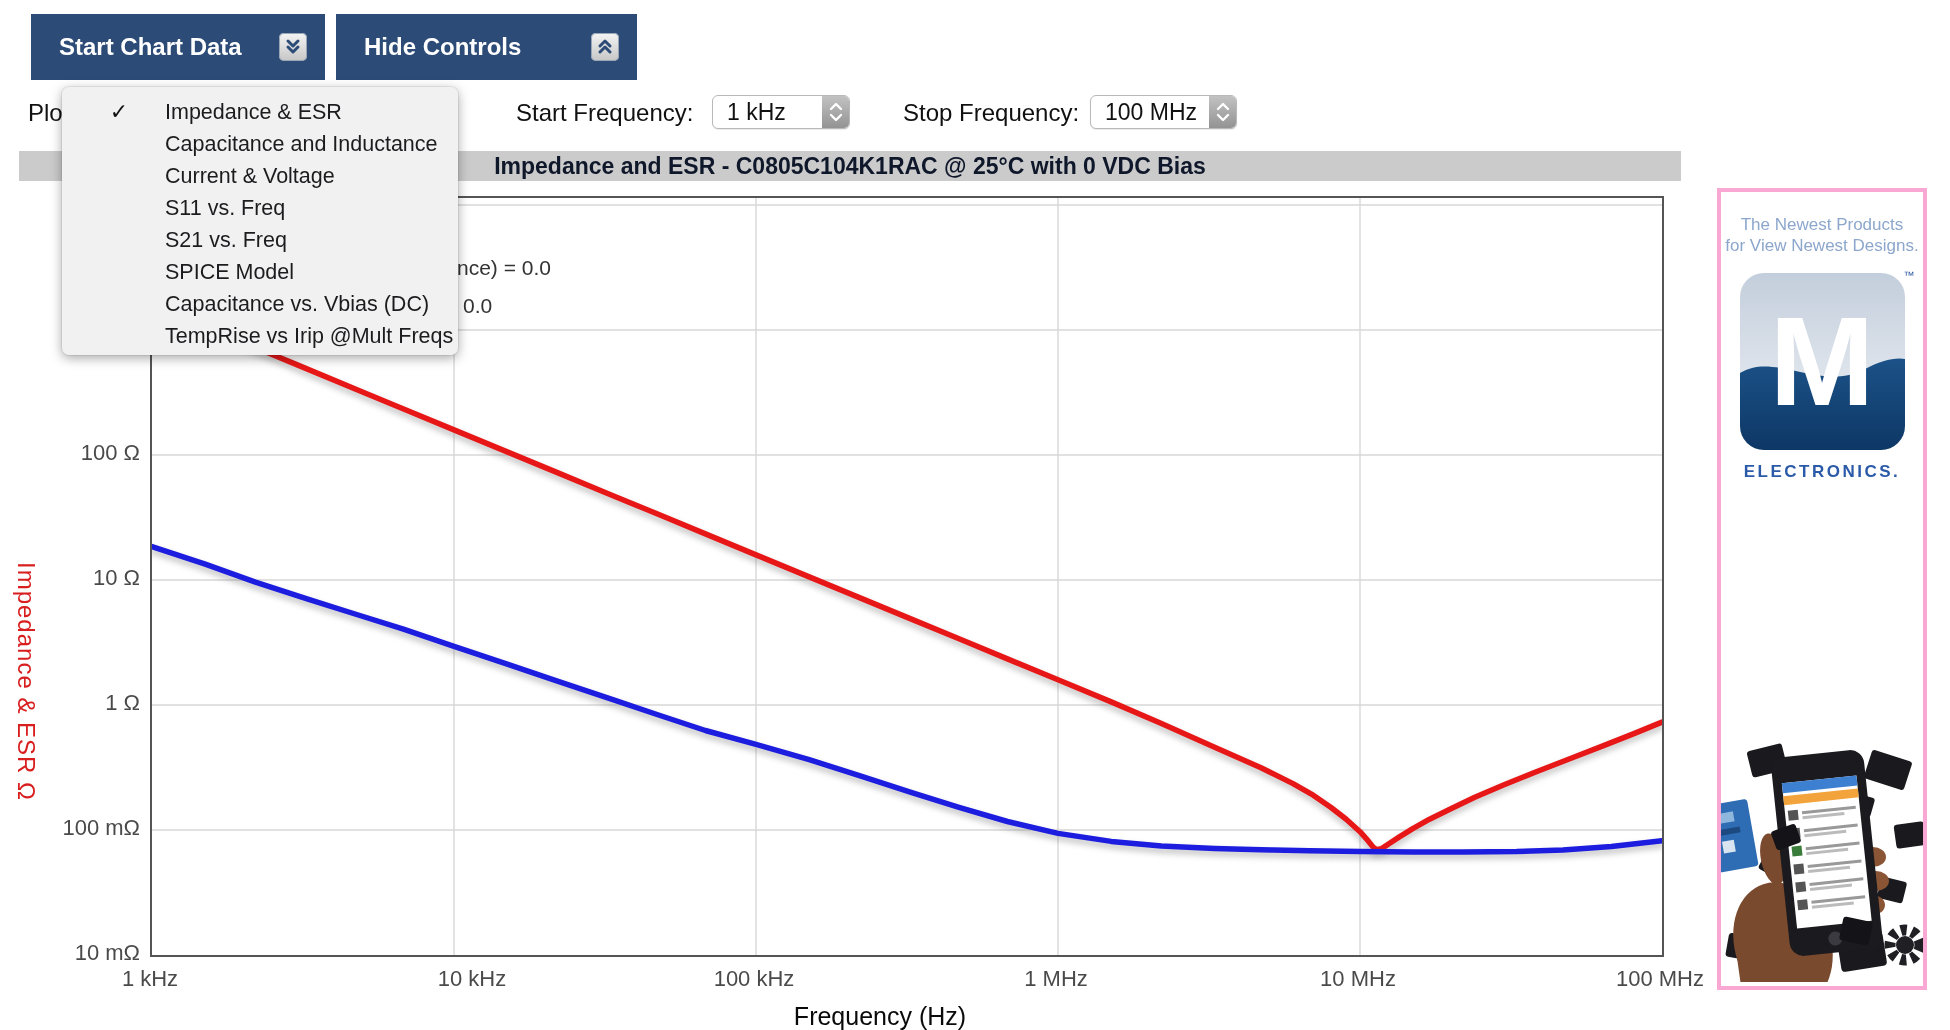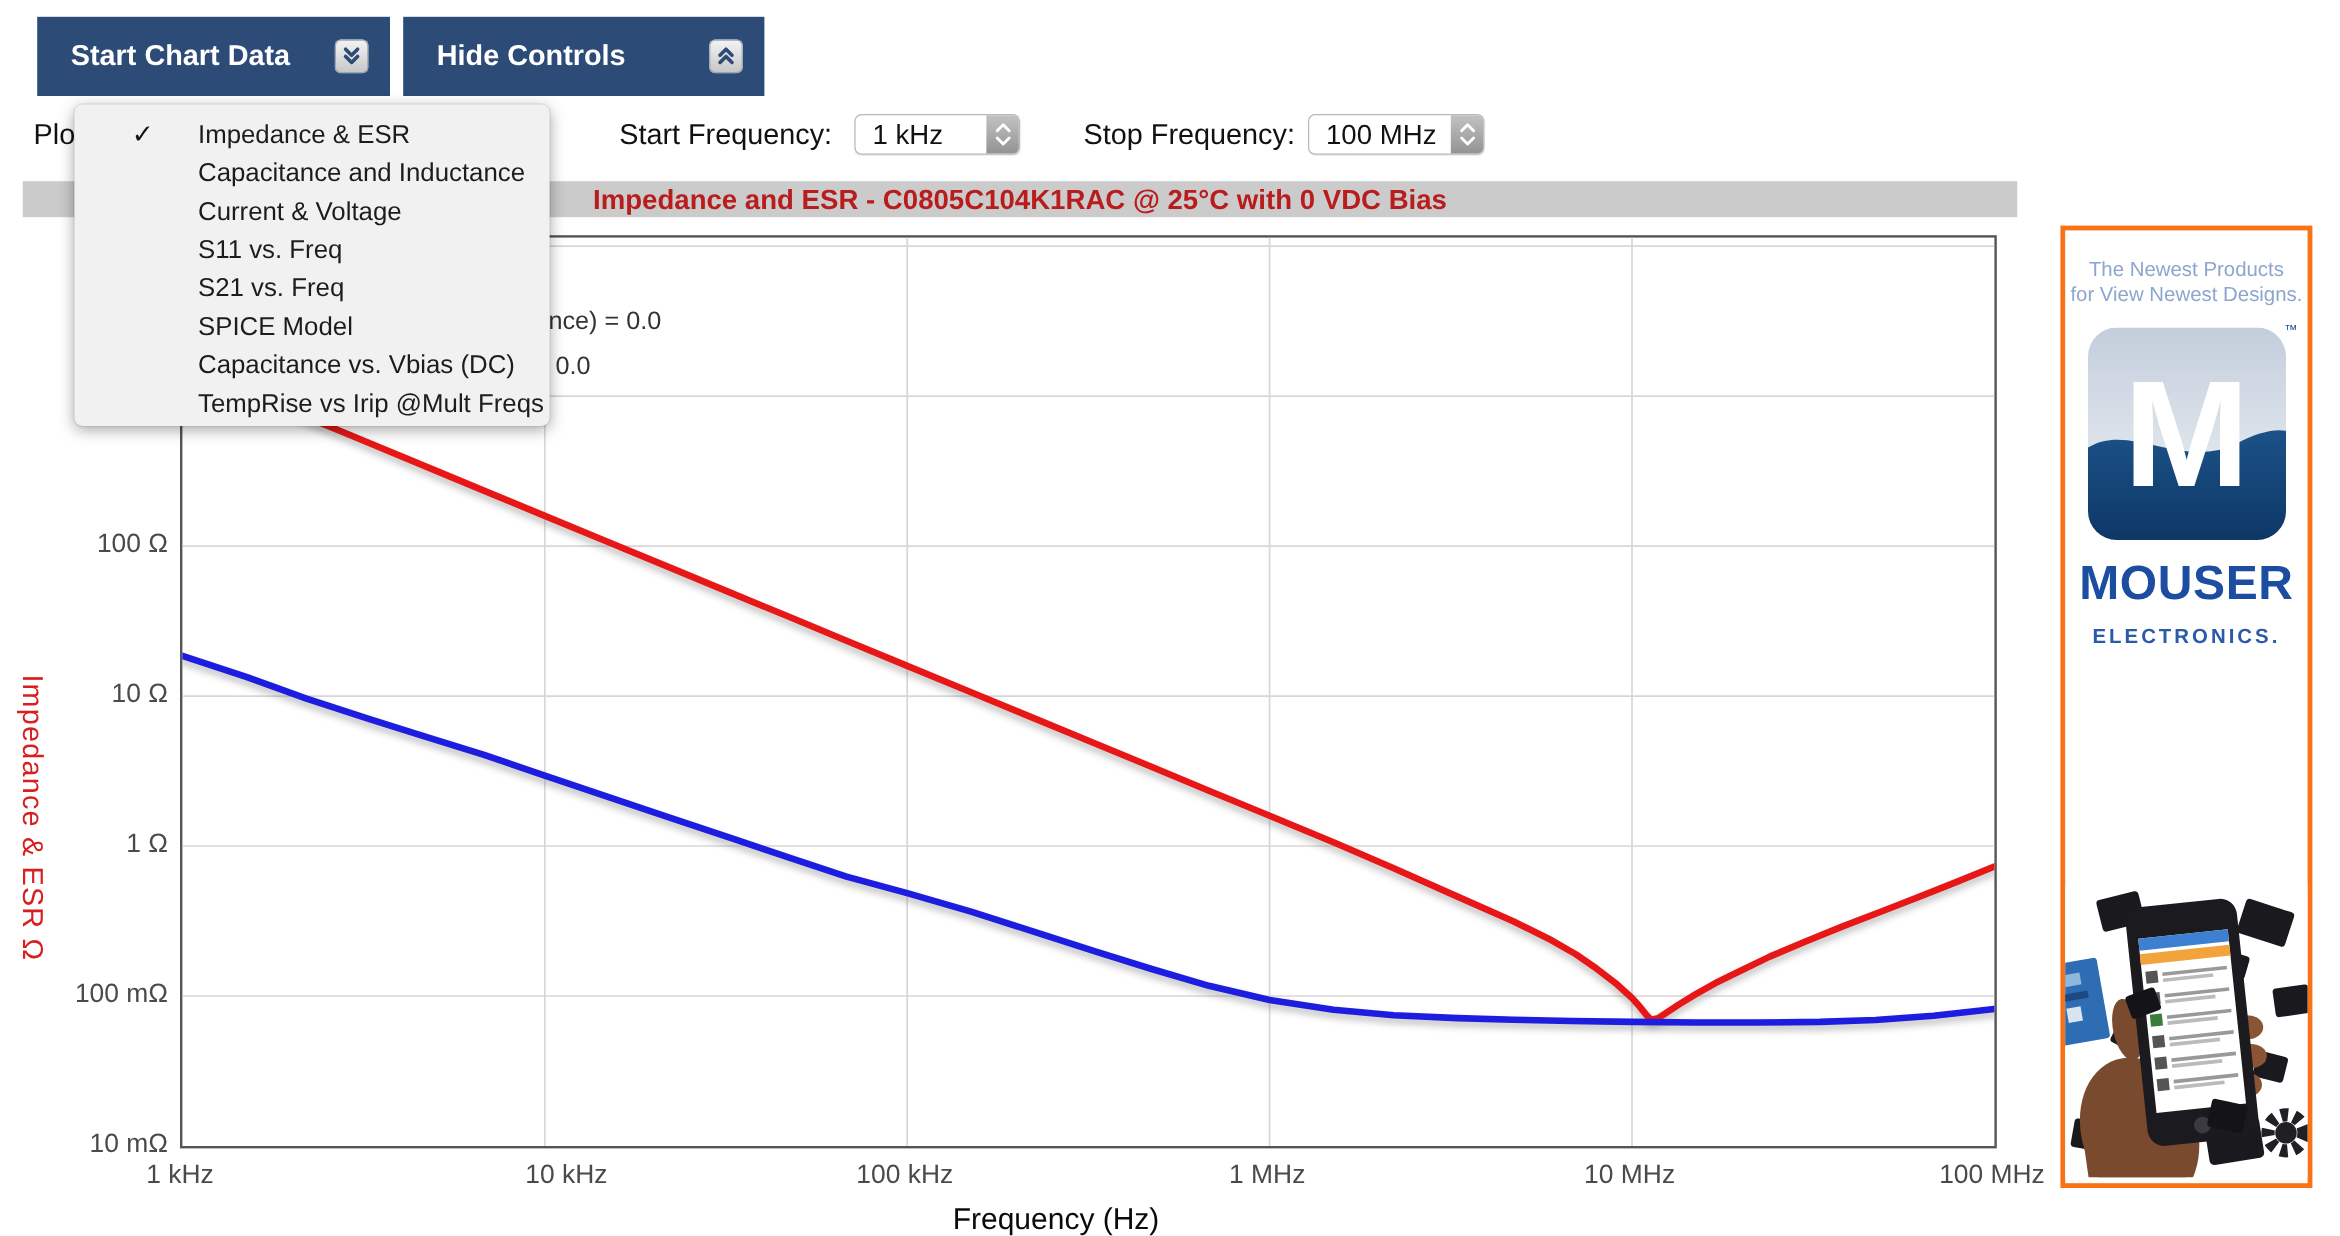--- a/index.html
+++ b/index.html
@@ -20,21 +20,21 @@
   .selectbox{position:absolute;top:95px;height:34px;background:#fff;border:1px solid #b9b9b9;
     border-radius:6px;box-sizing:border-box;font-size:23px;color:#111;line-height:32px;
     padding-left:14px;cursor:pointer;box-shadow:0 1px 1px rgba(0,0,0,0.08);}
   .selectbox .stepper{position:absolute;right:0;top:0;width:27px;height:32px;
     border-radius:0 5px 5px 0;background:linear-gradient(#c2c2c2,#939393);
     display:flex;flex-direction:column;align-items:center;justify-content:center;gap:2px;}
   .stepper svg{display:block;}
 
   
   #title-bar{position:absolute;left:19px;top:151px;width:1662px;height:30px;background:#cbcbcb;
-    text-align:center;font-size:23px;font-weight:bold;color:#b91c1c;line-height:30px;z-index:2;}
+    text-align:center;font-size:23px;font-weight:bold;color:#0f172a;line-height:30px;z-index:2;}
 
   
   #plotbox{position:absolute;left:150px;top:196px;width:1510px;height:757px;
     border:2px solid #555;box-sizing:content-box;background:#fff;z-index:1;}
   #chart-svg{position:absolute;left:0;top:0;}
   .ytick{position:absolute;left:0;width:140px;text-align:right;font-size:22px;color:#4a4a4a;
     line-height:26px;z-index:2;}
   .xtick{position:absolute;top:966px;transform:translateX(-50%);font-size:22px;color:#4a4a4a;z-index:2;}
   #xaxis-title{position:absolute;left:880px;top:1002px;transform:translateX(-50%);
     font-size:25px;color:#0a0a0a;}
@@ -46,21 +46,21 @@
   #dropdown{position:absolute;left:62px;top:87px;width:396px;height:268px;background:#f1f1f2;
     border-radius:7px;box-shadow:0 3px 12px rgba(0,0,0,0.35),0 0 0 1px rgba(0,0,0,0.06);
     z-index:50;padding-top:9px;box-sizing:border-box;}
   .dd-item{position:relative;height:32px;line-height:32px;font-size:21.5px;color:#1c1c1e;
     padding-left:103px;cursor:pointer;white-space:nowrap;}
   .dd-item .check{position:absolute;left:22px;top:0;width:70px;text-align:center;
     font-size:22px;color:#111;}
 
   
   #ad{position:absolute;left:1717px;top:188px;width:210px;height:802px;box-sizing:border-box;
-    border:4px solid #f97316;background:#fff;z-index:10;cursor:pointer;text-align:center;}
+    border:4px solid #f9a8d4;background:#fff;z-index:10;cursor:pointer;text-align:center;}
   #ad-tagline{margin-top:22px;font-size:17px;line-height:1.25;color:#8ca6cc;}
   #ad-logo{position:relative;width:165px;height:177px;margin:16px auto 0;}
   #ad-logo svg{display:block;}
   #ad-tm{position:absolute;right:-10px;top:-4px;font-size:11px;color:#1b4a9b;}
   #ad-mouser{margin-top:14px;font-size:40px;font-weight:bold;color:#1c4da0;letter-spacing:0.5px;}
   #ad-electronics{margin-top:12px;font-size:17px;font-weight:bold;color:#2a5aa8;letter-spacing:2.5px;}
   #ad-slogan{margin-top:34px;font-size:27px;line-height:1.24;color:#1668b3;font-weight:600;}
   #ad-slogan .hl{color:#35a3f0;font-weight:bold;}
   #ad-photo{position:absolute;left:0px;bottom:0px;}
 </style>
@@ -188,21 +188,20 @@
           <clipPath id="logoClip">
               <rect x="0" y="0" width="165" height="177" rx="24"></rect>
             </clipPath>
         </defs>
         <rect x="0" y="0" width="165" height="177" rx="24" fill="url(#lgTop)"></rect>
         <path d="M0,100 C35,78 80,120 125,96 C140,88 155,84 165,86 L165,177 L0,177 Z" fill="url(#lgBot)" clip-path="url(#logoClip)"></path>
         <text x="82" y="132" text-anchor="middle" font-family="Liberation Sans, sans-serif" font-size="126" font-weight="bold" fill="#ffffff">M</text>
       </svg>
       <span id="ad-tm">™</span>
     </div>
-    <div id="ad-mouser">MOUSER</div>
     <div id="ad-electronics">ELECTRONICS.</div>
     <div id="ad-photo">
       <svg width="202" height="243" viewBox="0 0 202 243">
         <rect x="0" y="0" width="202" height="243" fill="#ffffff"></rect>
 
         <g fill="#1a1a1e">
           <rect x="28" y="8" width="36" height="27" rx="3" transform="rotate(-14 46 21)"></rect>
           <rect x="146" y="16" width="42" height="30" rx="3" transform="rotate(18 167 31)"></rect>
           <rect x="174" y="84" width="30" height="24" rx="3" transform="rotate(-8 189 96)"></rect>
           <rect x="158" y="140" width="26" height="22" rx="3" transform="rotate(14 171 151)"></rect>

